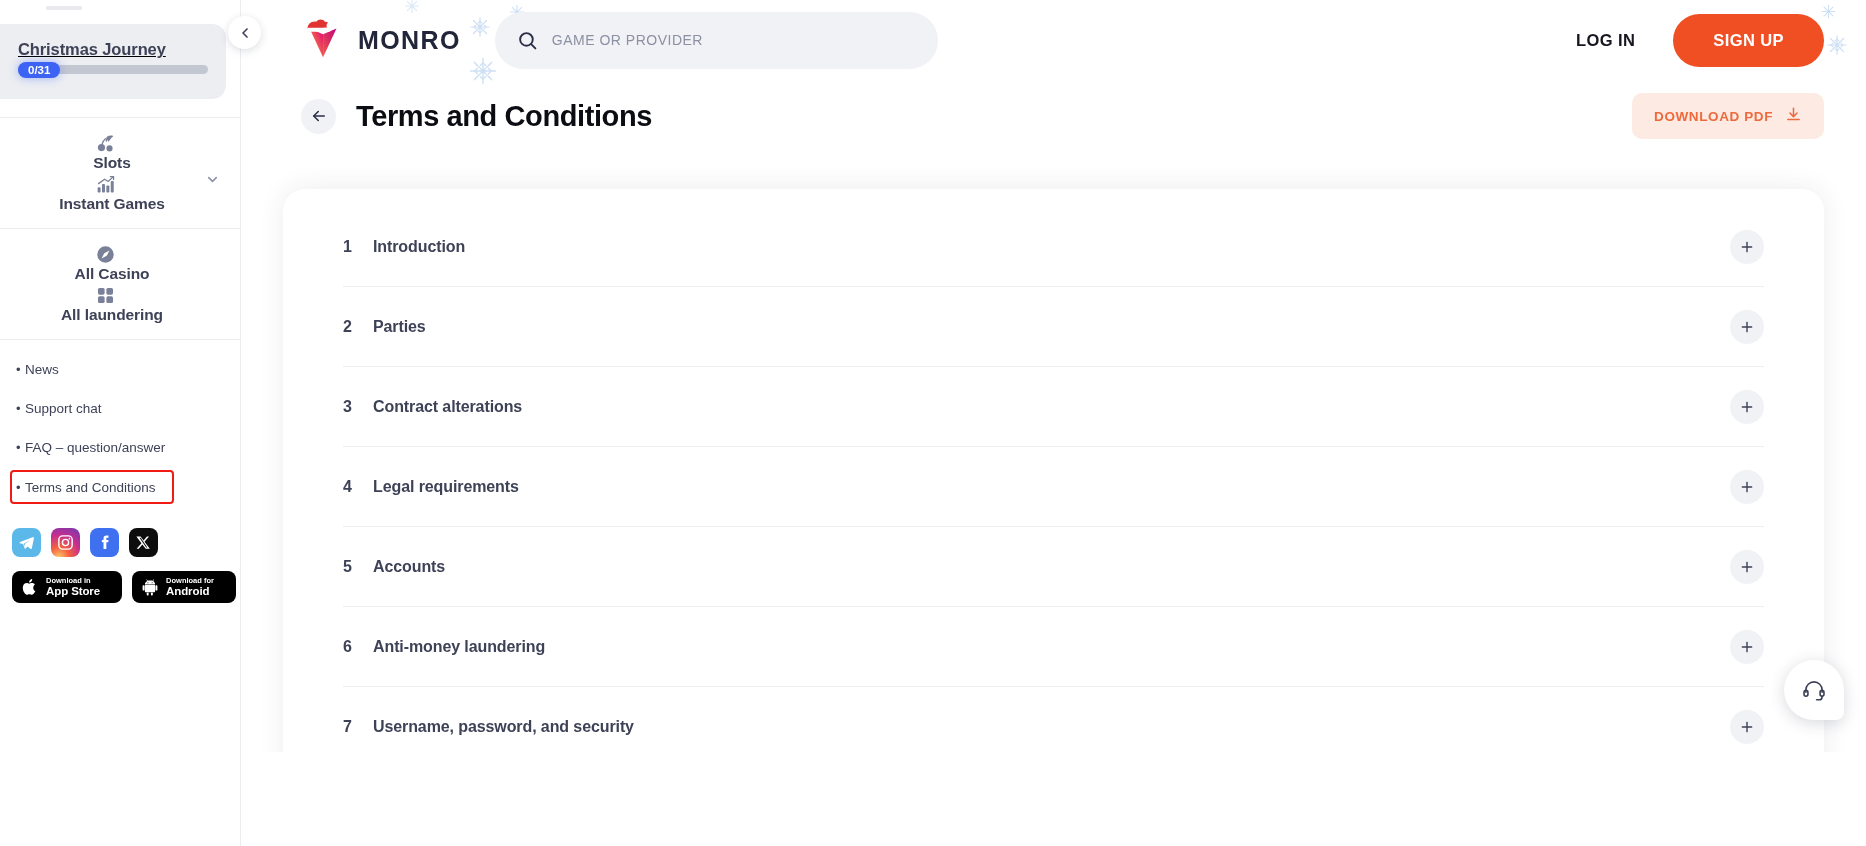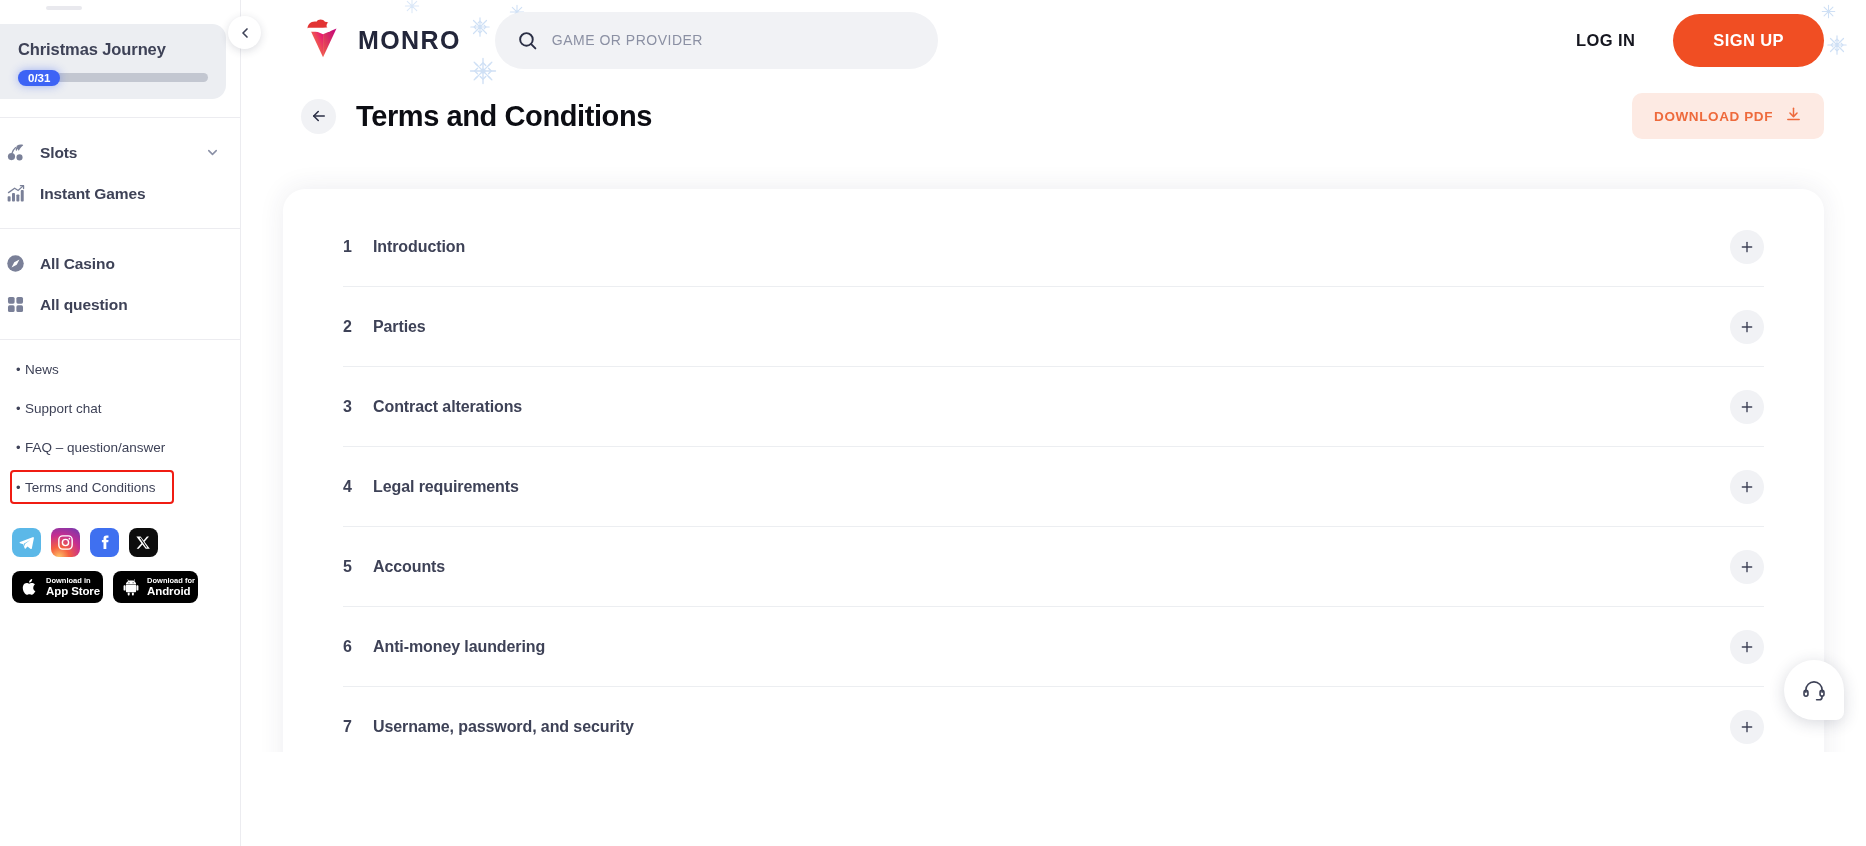--- a/index.html
+++ b/index.html
@@ -27,46 +27,47 @@
   }
   .sb-top-stub .stub-line {
     width: 36px; height: 4px; background: #e9e9ee; border-radius: 2px;
   }
   .journey-card {
     margin: 6px 14px 0 0;
     background: #eceef2;
     border-radius: 0 14px 14px 0;
     padding: 16px 18px 18px 18px;
     height: 75px;
+    text-decoration: underline;
   }
   .journey-title {
     font-size: 16.5px; font-weight: 700; color: #3e4257; letter-spacing: -0.1px;
   }
   .journey-bar-wrap {
-    margin-top: 11px; position: relative; height: 15px;
+    margin-top: 3px; position: relative; height: 15px;
   }
   .journey-bar {
     position: absolute; left: 0; top: 3px;
     width: 100%; height: 9px; background: #c3c7d1; border-radius: 5px;
   }
   .journey-badge {
     position: absolute; left: 0; top: 0;
     background: #3d63f5; color: #fff;
     font-size: 11.5px; font-weight: 700;
     padding: 2px 10px; border-radius: 9px;
     box-shadow: 0 0 10px rgba(61,99,245,.45);
     line-height: 12px;
   }
   .sb-divider { height: 1px; background: #ececf0; margin: 18px 0 0 0; }
 
   .nav-group { padding: 14px 0 14px 0; }
   .nav-item {
     display: flex; align-items: center;
     height: 41px; padding: 0 20px 0 4px;
-    cursor: pointer; position: relative;
+    cursor: pointer; position: relative; flex-direction: column;
   }
   .nav-icon {
     width: 22px; height: 22px; margin-right: 14px;
     display: flex; align-items: center; justify-content: center;
     color: #7a8098; flex: 0 0 22px;
   }
   .nav-label {
     font-size: 15.5px; font-weight: 700; color: #3e4257; letter-spacing: -0.1px;
   }
   .nav-chev { margin-left: auto; color: #8a90a6; display: flex; }
@@ -97,21 +98,21 @@
   }
   .s-telegram { background: #5bb8e8; }
   .s-instagram { background: radial-gradient(circle at 28% 100%, #fdc468 0%, #f56040 28%, #c42d91 62%, #6a3ab2 100%); }
   .s-facebook { background: #3f70f0; }
   .s-x { background: #0d0d0d; }
 
   .stores { display: flex; gap: 10px; padding: 14px 0 0 12px; }
   .store-badge {
     background: #000; border-radius: 8px;
     display: flex; align-items: center;
-    padding: 6px 3px 6px 9px; cursor: pointer;
+    padding: 6px 22px 6px 9px; cursor: pointer;
     min-width: 82px;
   }
   .store-ico { color: #fff; margin-right: 7px; display: flex; }
   .store-txt { line-height: 1.05; }
   .store-small { font-size: 7.5px; color: #fff; font-weight: 700; display: block; }
   .store-big { font-size: 11.5px; color: #fff; font-weight: 700; display: block; letter-spacing: -.1px; }
 
   
   .collapse-btn {
     position: absolute; left: 228px; top: 16px;
@@ -302,21 +303,21 @@
       </div>
       <div class="nav-item">
         <span class="nav-icon">
           <svg width="19" height="19" viewBox="0 0 24 24" fill="currentColor">
               <rect x="2.5" y="2.5" width="8.4" height="8.4" rx="2"></rect>
               <rect x="13.1" y="2.5" width="8.4" height="8.4" rx="2"></rect>
               <rect x="2.5" y="13.1" width="8.4" height="8.4" rx="2"></rect>
               <rect x="13.1" y="13.1" width="8.4" height="8.4" rx="2"></rect>
             </svg>
         </span>
-        <span class="nav-label">All question</span>
+        <span class="nav-label">All laundering</span>
       </div>
     </nav>
 
     <div class="sb-divider" style="margin:0"></div>
 
     <div class="links-group">
       <div class="link-item" style="margin-bottom:12px">
         <span class="link-bullet">•</span>
         <span>News</span>
       </div>

